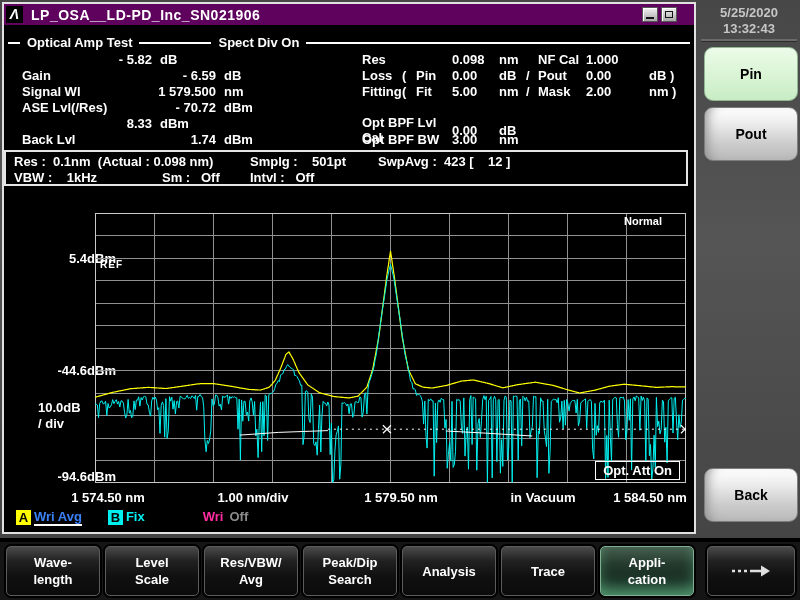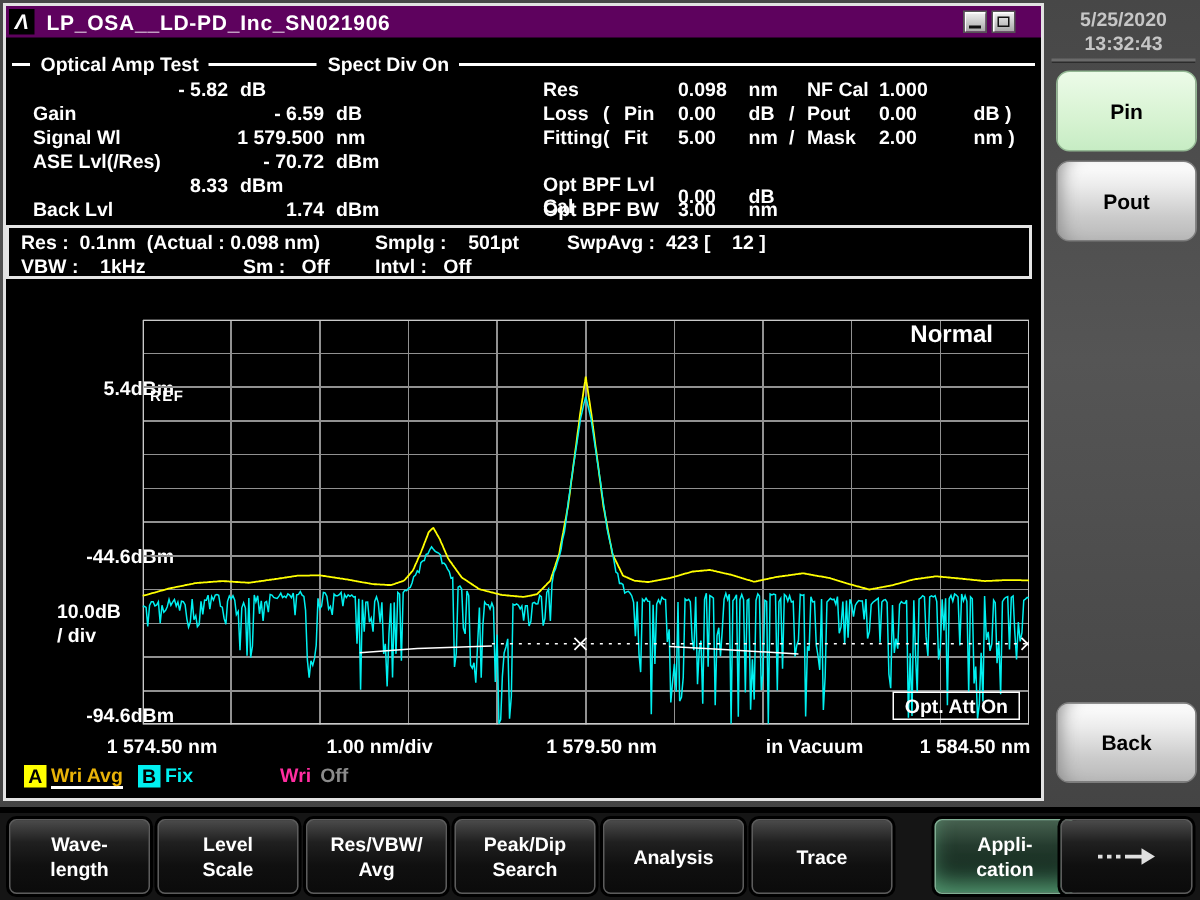--- a/index.html
+++ b/index.html
@@ -38,29 +38,29 @@
 
   
   .infobox{position:absolute;left:0px;top:146px;width:684px;height:36px;box-sizing:border-box;
     border:2px solid #e5e5e5;font-size:13px;}
   .infobox span{position:absolute;}
 
   
   .ylab{position:absolute;width:84px;text-align:right;font-size:13px;padding-left:28px;}
   .ylab.left{text-align:left;left:6px;width:80px;}
   .plot{position:absolute;left:91px;top:209px;width:591px;height:270px;}
-  .normal-label{position:absolute;top:2px;right:24px;font-size:16px;}
+  .normal-label{position:absolute;top:2px;right:24px;font-size:11px;}
   .ref-label{position:absolute;left:5px;top:46px;font-size:10px;letter-spacing:1px;}
   .optatt{position:absolute;right:6px;bottom:3px;border:1px solid #fff;padding:0 7px;
     font-size:13px;line-height:17px;}
   .xlab{position:absolute;top:486px;transform:translateX(-50%);font-size:13px;white-space:pre;}
   .legend{position:absolute;left:12px;top:505px;height:18px;font-size:13px;}
   .legend .badge{display:inline-block;width:15px;height:15px;line-height:15px;text-align:center;
     color:#000;vertical-align:middle;}
-  .legend .tA{color:#eab308;border-bottom:2px solid #fff;padding-bottom:0px;margin:0 10px 0 3px;}
+  .legend .tA{color:#3b82f6;border-bottom:2px solid #fff;padding-bottom:0px;margin:0 26px 0 3px;}
   .legend .tB{color:#00f2f2;margin:0 10px 0 3px;}
   .legend .tW{color:#ff2da0;margin-left:48px;}
   .legend .tOff{color:#8b8b8b;margin-left:6px;}
 
   
   .datetime{position:absolute;left:700px;top:5px;width:98px;text-align:center;color:#c6c6c6;
     font-size:13px;line-height:16px;font-weight:bold;}
   .side-divider{position:absolute;left:701px;top:39px;width:96px;height:2px;
     background:#6a6a6a;border-bottom:1px solid #2c2c2c;}
   .sbtn{position:absolute;left:704px;width:94px;height:54px;box-sizing:border-box;border-radius:9px;
@@ -284,21 +284,21 @@
     <div class="mbtn" style="left:303px">
       <span>Peak/Dip</span>
         <span>Search</span>
     </div>
     <div class="mbtn" style="left:402px">
       <span>Analysis</span>
     </div>
     <div class="mbtn" style="left:501px">
       <span>Trace</span>
     </div>
-    <div class="mbtn active" style="left:623px">
+    <div class="mbtn active" style="left:600px">
       <span>Appli-</span>
         <span>cation</span>
     </div>
     <div class="mbtn" style="left:707px;width:88px">
       <svg class="arrow-svg" width="46" height="16" viewBox="0 0 46 16">
         <line x1="4" y1="8" x2="22" y2="8" stroke="#e0e0e0" stroke-width="2.5" stroke-dasharray="3 3"></line>
         <line x1="22" y1="8" x2="34" y2="8" stroke="#e0e0e0" stroke-width="2.5"></line>
         <polygon points="33,2.5 42,8 33,13.5" fill="#e0e0e0"></polygon>
       </svg>
     </div>

